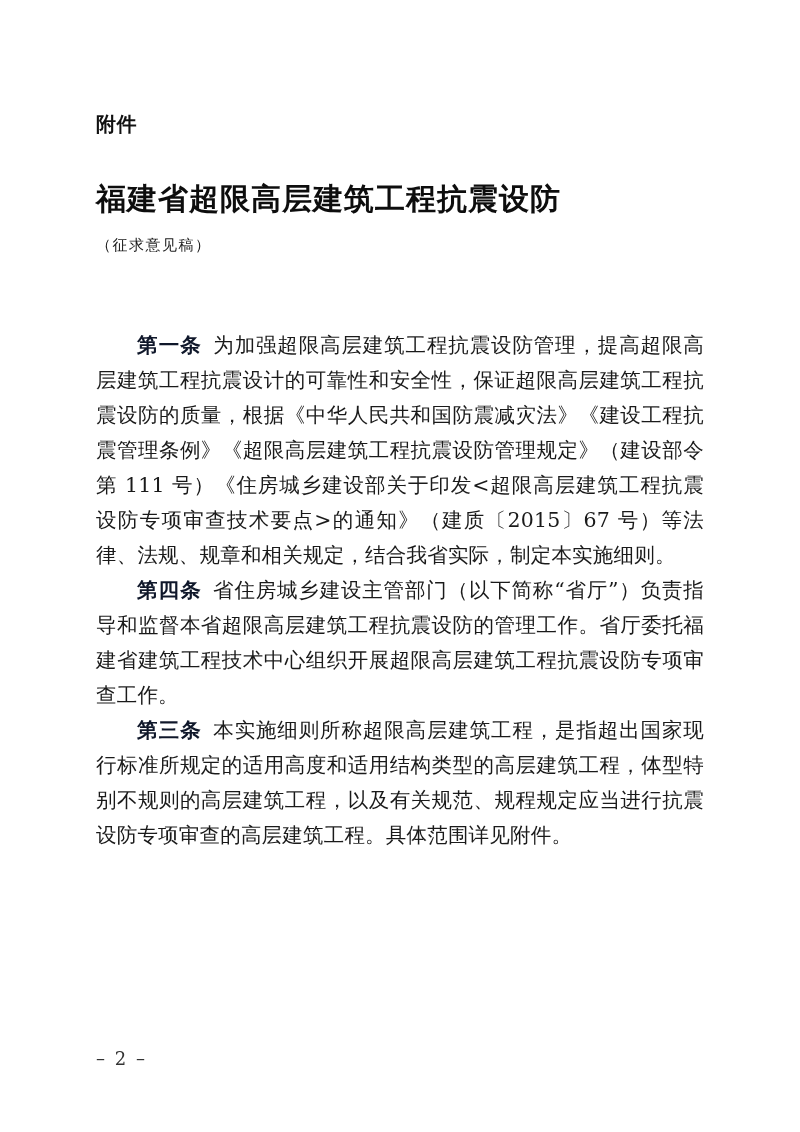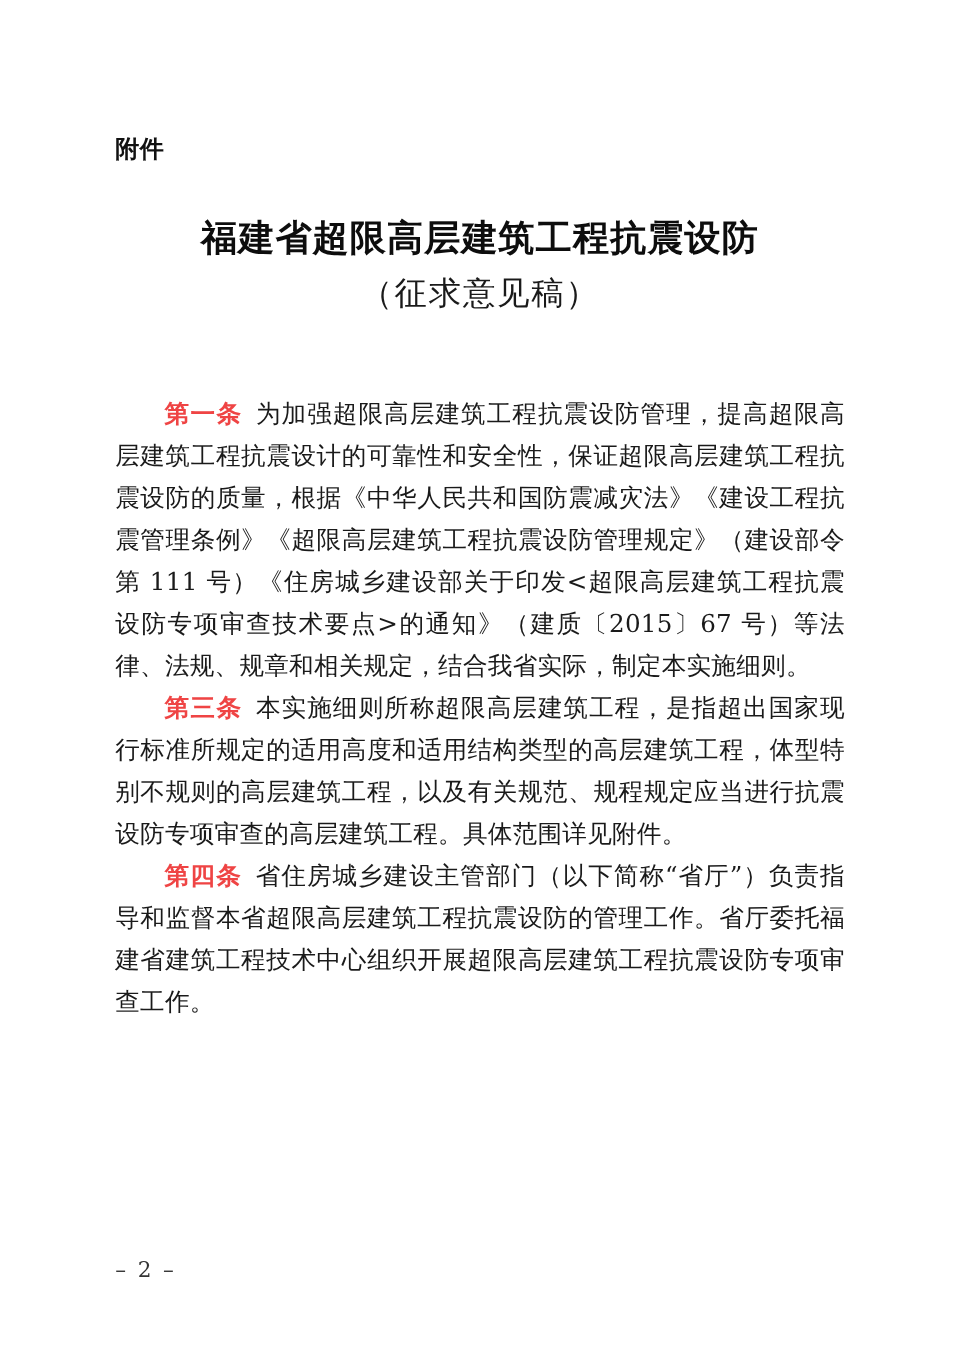--- a/index.html
+++ b/index.html
@@ -34,37 +34,36 @@
     color: #111111;
     line-height: 1.2;
   }
 
   
   .title-block {
     position: absolute;
     left: 96px;
     top: 178px;
     width: 608px;
-    text-align: center;
   }
 
   .doc-title {
     font-family: "DejaVu Sans", "Liberation Sans", sans-serif;
     font-weight: 700;
     font-size: 30px;
     line-height: 41px;
     letter-spacing: 1px;
     color: #0d0d0d;
     margin: 0;
   }
 
   .doc-subtitle {
     margin: 12px 0 0 0;
     font-family: "DejaVu Serif", "Liberation Serif", serif;
-    font-size: 27px;
+    font-size: 15px;
     line-height: 28px;
     letter-spacing: 1.5px;
     color: #1a1a1a;
   }
 
   
   .body-block {
     position: absolute;
     left: 96px;
     top: 328px;
@@ -81,21 +80,21 @@
     text-indent: 2em;
     color: #1a1a1a;
     font-family: "DejaVu Serif", "Liberation Serif", serif;
   }
 
   .clause-label {
     font-family: "DejaVu Sans", "Liberation Sans", sans-serif;
     font-weight: 700;
     letter-spacing: 0.5px;
     margin-right: 0.55em;
-    color: #ef4444;
+    color: #0f172a;
   }
 
   
   .page-footer {
     position: absolute;
     left: 96px;
     top: 1048px;
     width: 608px;
     font-size: 18px;
     letter-spacing: 2px;
@@ -118,24 +117,24 @@
   </div>
 
   <div class="body-block">
 
     <p class="para">
       <span class="clause-label">第一条</span><span>为加强超限高层建筑工程抗震设防管理，提高超限高层建筑工程抗震设计的可靠性和安全性，保证超限高层建筑工程抗震设防的质量，根据《中华人民共和国防震减灾法》《建设工程抗震管理条例》《超限高层建筑工程抗震设防管理规定》（建设部令第 111 号）《住房城乡建设部关于印发&lt;超限高层建筑工程抗震设防专项审查技术要点&gt;的通知》（建质〔2015〕67 号）等法律、法规、规章和相关规定，结合我省实际，制定本实施细则。</span>
     </p>
 
 
     <p class="para">
-      <span class="clause-label">第三条</span><span>本实施细则所称超限高层建筑工程，是指超出国家现行标准所规定的适用高度和适用结构类型的高层建筑工程，体型特别不规则的高层建筑工程，以及有关规范、规程规定应当进行抗震设防专项审查的高层建筑工程。具体范围详见附件。</span>
+      <span class="clause-label">第四条</span><span>省住房城乡建设主管部门（以下简称“省厅”）负责指导和监督本省超限高层建筑工程抗震设防的管理工作。省厅委托福建省建筑工程技术中心组织开展超限高层建筑工程抗震设防专项审查工作。</span>
     </p>
 
     <p class="para">
-      <span class="clause-label">第四条</span><span>省住房城乡建设主管部门（以下简称“省厅”）负责指导和监督本省超限高层建筑工程抗震设防的管理工作。省厅委托福建省建筑工程技术中心组织开展超限高层建筑工程抗震设防专项审查工作。</span>
+      <span class="clause-label">第三条</span><span>本实施细则所称超限高层建筑工程，是指超出国家现行标准所规定的适用高度和适用结构类型的高层建筑工程，体型特别不规则的高层建筑工程，以及有关规范、规程规定应当进行抗震设防专项审查的高层建筑工程。具体范围详见附件。</span>
     </p>
 
   </div>
 
   <div class="page-footer">– 2 –</div>
 
 </div>
 
 </body></html>

